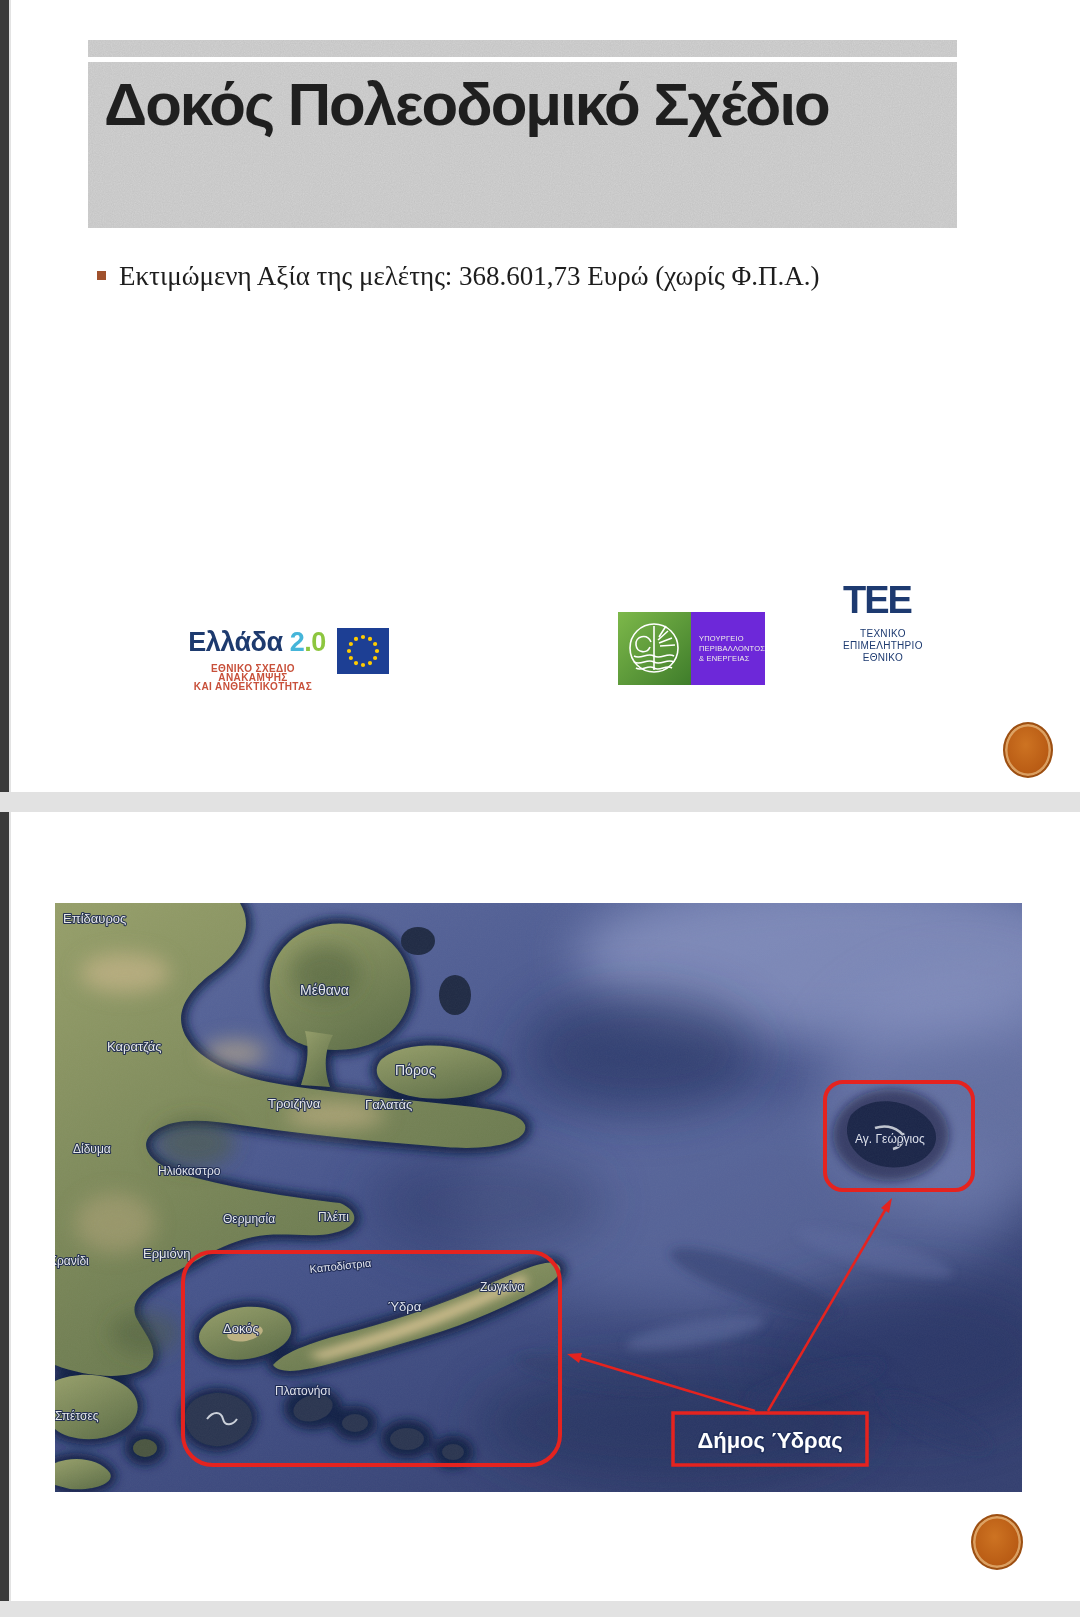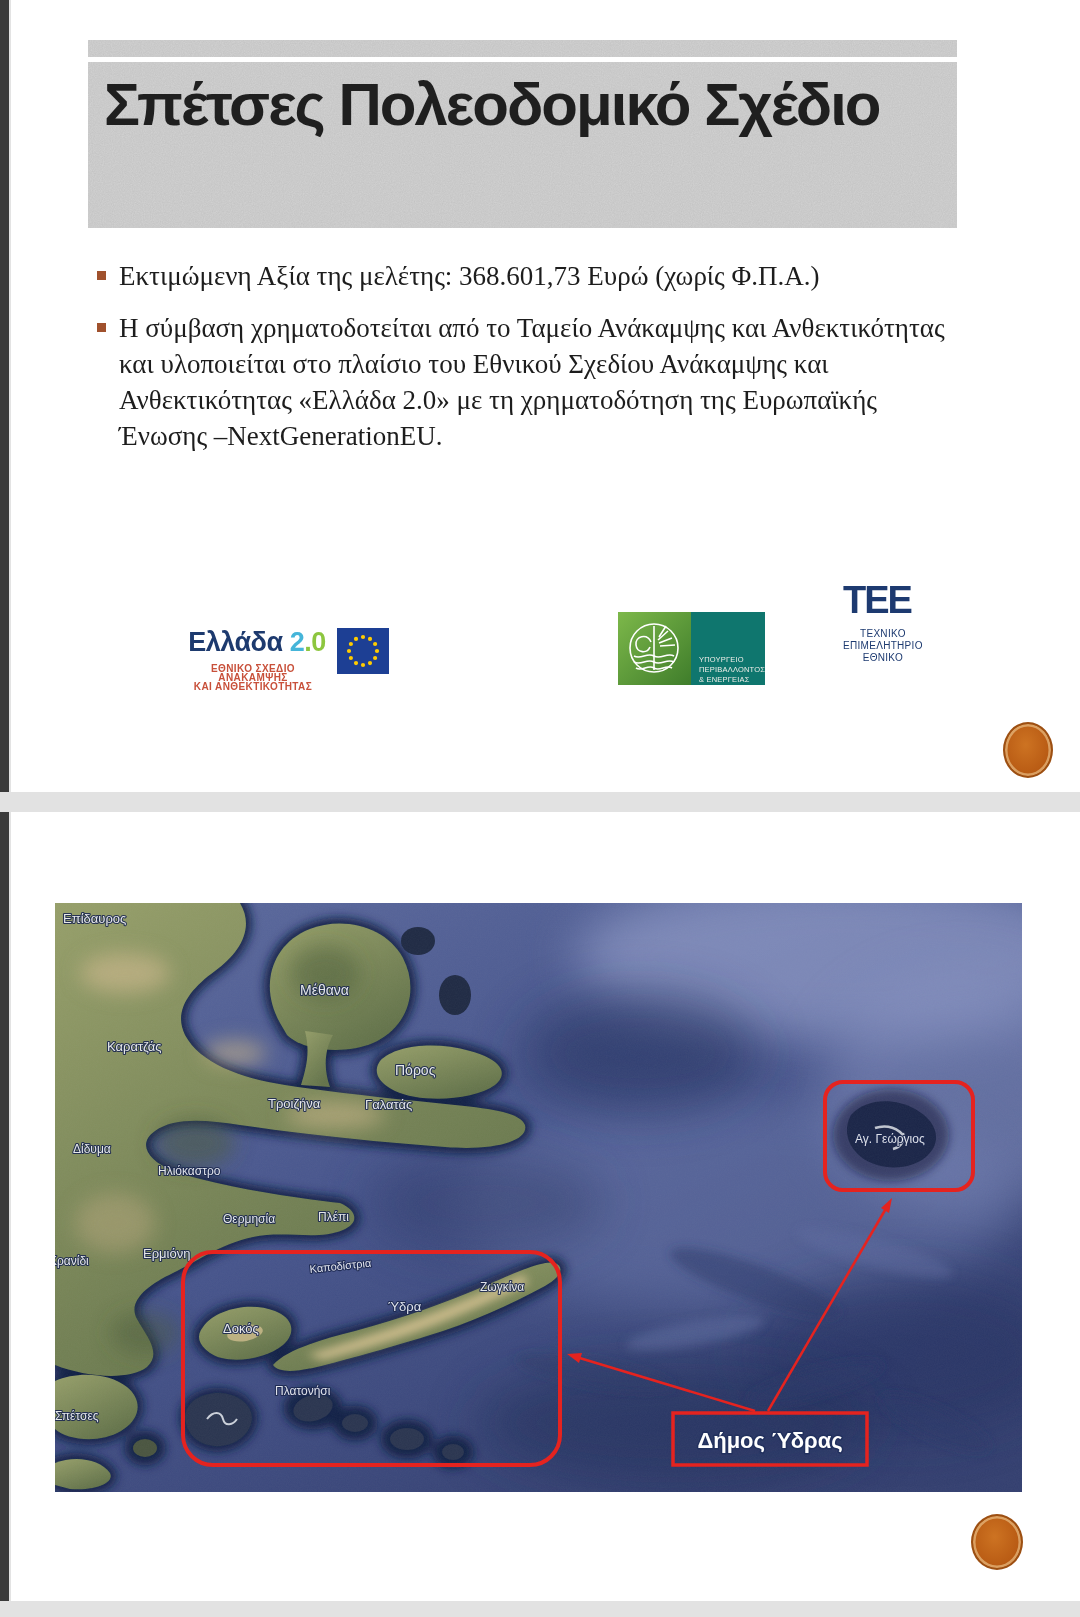--- a/index.html
+++ b/index.html
@@ -34,22 +34,22 @@
   .g20-el{color:#1d3a6e;margin-left:8px;}
   .g20-2{color:#45b5d9;}
   .g20-0{color:#8dc63f;}
   .g20-sub{margin-top:9px;font-size:10px;line-height:9px;font-weight:bold;letter-spacing:.4px;color:#c8503a;}
   .eu-flag{left:337px;top:628px;width:52px;height:46px;background:#1d3f94;}
   .eu-text{left:402px;top:627px;}
   .eu-l{font-size:15.5px;line-height:17px;font-weight:bold;color:#2a4d9a;}
   .eu-ng{margin-top:3px;font-size:13px;color:#9aa0a6;}
   .ministry{left:618px;top:612px;width:147px;height:73px;display:flex;}
   .min-green{width:73px;height:73px;background:linear-gradient(135deg,#7db84a,#3f7d2b);}
-  .min-brown{width:74px;height:73px;background:#0f766e;color:#efeee9;
-      font-size:7.5px;line-height:10px;letter-spacing:.2px;display:flex;flex-direction:column;justify-content:flex-end;padding-left:8px;box-sizing:border-box;}
+  .min-brown{width:74px;height:73px;background:#6d28d9;color:#efeee9;
+      font-size:7.5px;line-height:10px;letter-spacing:.2px;display:flex;flex-direction:column;justify-content:center;padding-left:8px;box-sizing:border-box;}
   .tee{left:843px;top:584px;color:#1d3a70;}
   .tee-acr{font-size:38px;line-height:32px;font-weight:900;letter-spacing:-2px;}
   .tee-lines{margin-top:12px;font-size:10px;line-height:12px;letter-spacing:.3px;text-align:center;}
 
   
   .oval{border-radius:50%;background:radial-gradient(ellipse at 45% 40%,#cd7322,#b65812 75%);
         border:2px solid #9c4f12;box-shadow:inset 0 0 0 2.5px rgba(240,205,150,.6);}
   .oval1{left:1003px;top:722px;width:46px;height:52px;}
   .oval2{left:971px;top:1514px;width:48px;height:52px;}
 
@@ -105,32 +105,28 @@
     <rect width="869" height="17" fill="#d3d3d3"></rect>
     <rect width="869" height="17" filter="url(#grainF)" opacity="0.5"></rect>
   </svg>
 
   <div class="abs title-block">
     <svg class="title-noise">
       <rect width="100%" height="100%" fill="#d3d3d3"></rect>
       <rect width="100%" height="100%" filter="url(#grainF)" opacity="0.5"></rect>
     </svg>
     <h1 class="title-text">
-      <span>Σπέτσες Πολεοδομικό Σχέδιο</span>
+      <span>Δοκός Πολεοδομικό Σχέδιο</span>
     </h1>
   </div>
 
   <ul class="abs bullets">
     <li>
       <span class="bullet-sq"></span>
       <span>Εκτιμώμενη Αξία της μελέτης: 368.601,73 Ευρώ (χωρίς Φ.Π.Α.)</span>
-    </li>
-    <li>
-      <span class="bullet-sq"></span>
-      <span>Η σύμβαση χρηματοδοτείται από το Ταμείο Ανάκαμψης και Ανθεκτικότητας και υλοποιείται στο πλαίσιο του Εθνικού Σχεδίου Ανάκαμψης και Ανθεκτικότητας «Ελλάδα 2.0» με τη χρηματοδότηση της Ευρωπαϊκής Ένωσης –NextGenerationEU.</span>
     </li>
   </ul>
 
   <div class="abs g20">
     <div class="g20-brand">
       <span class="g20-el">Ελλάδα</span>
       <span class="g20-2">2</span><span class="g20-0">.0</span>
     </div>
     <div class="g20-sub">
       <div>ΕΘΝΙΚΟ ΣΧΕΔΙΟ ΑΝΑΚΑΜΨΗΣ</div>

